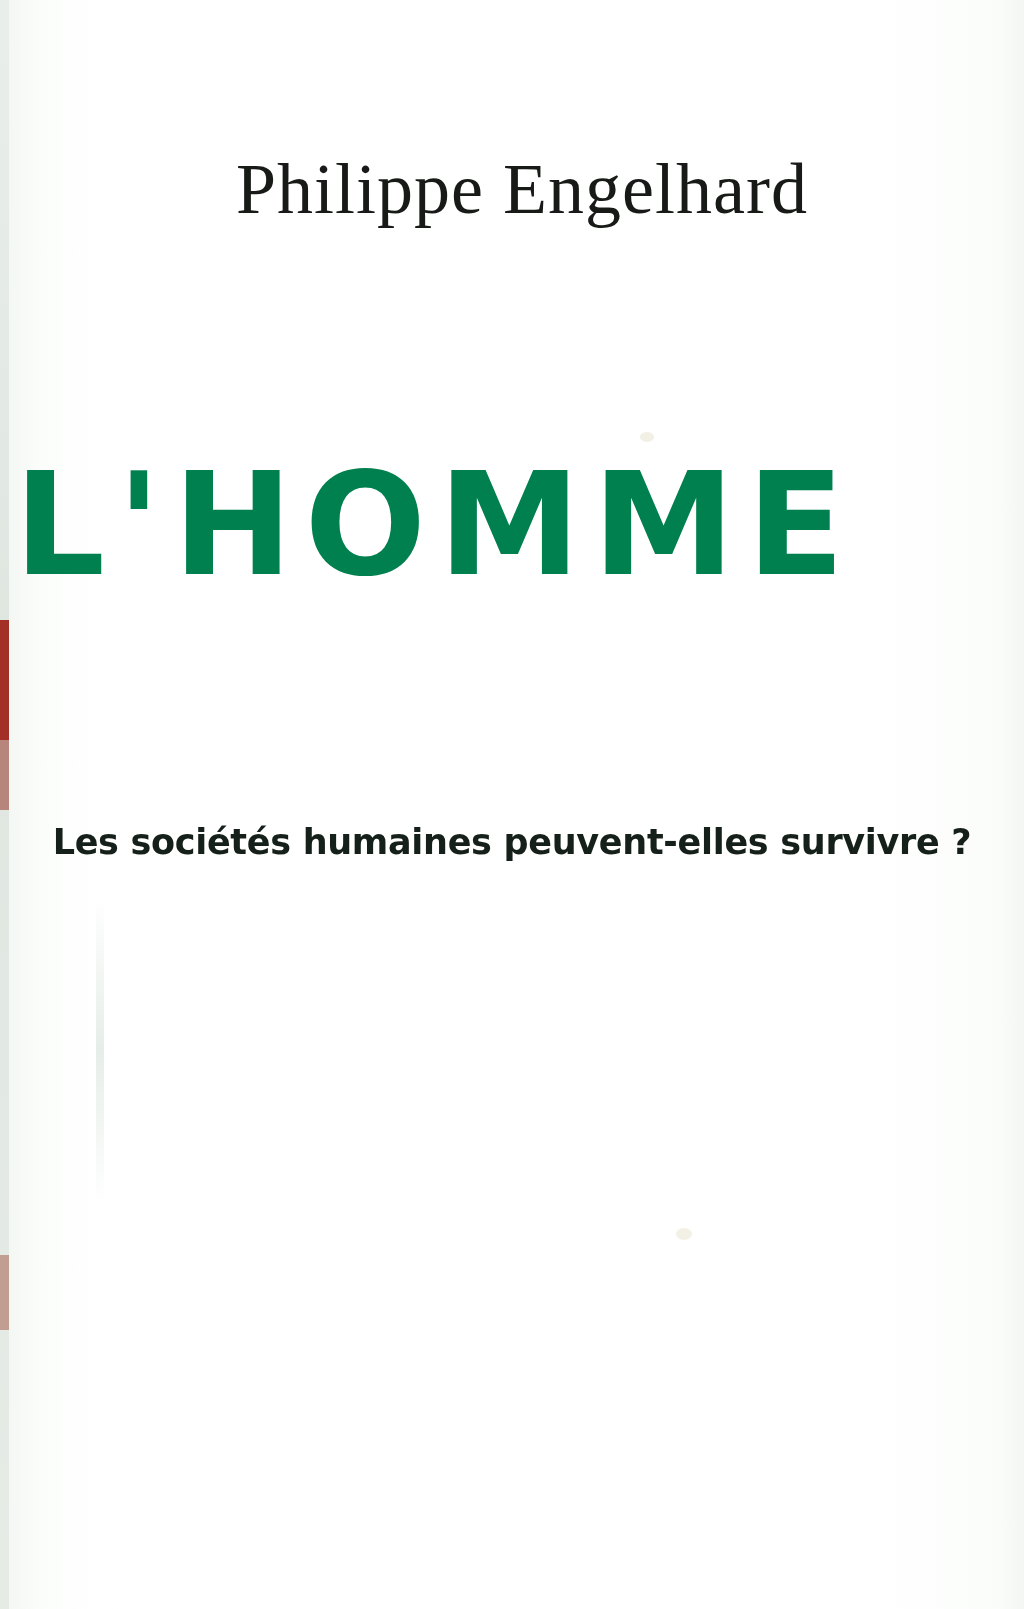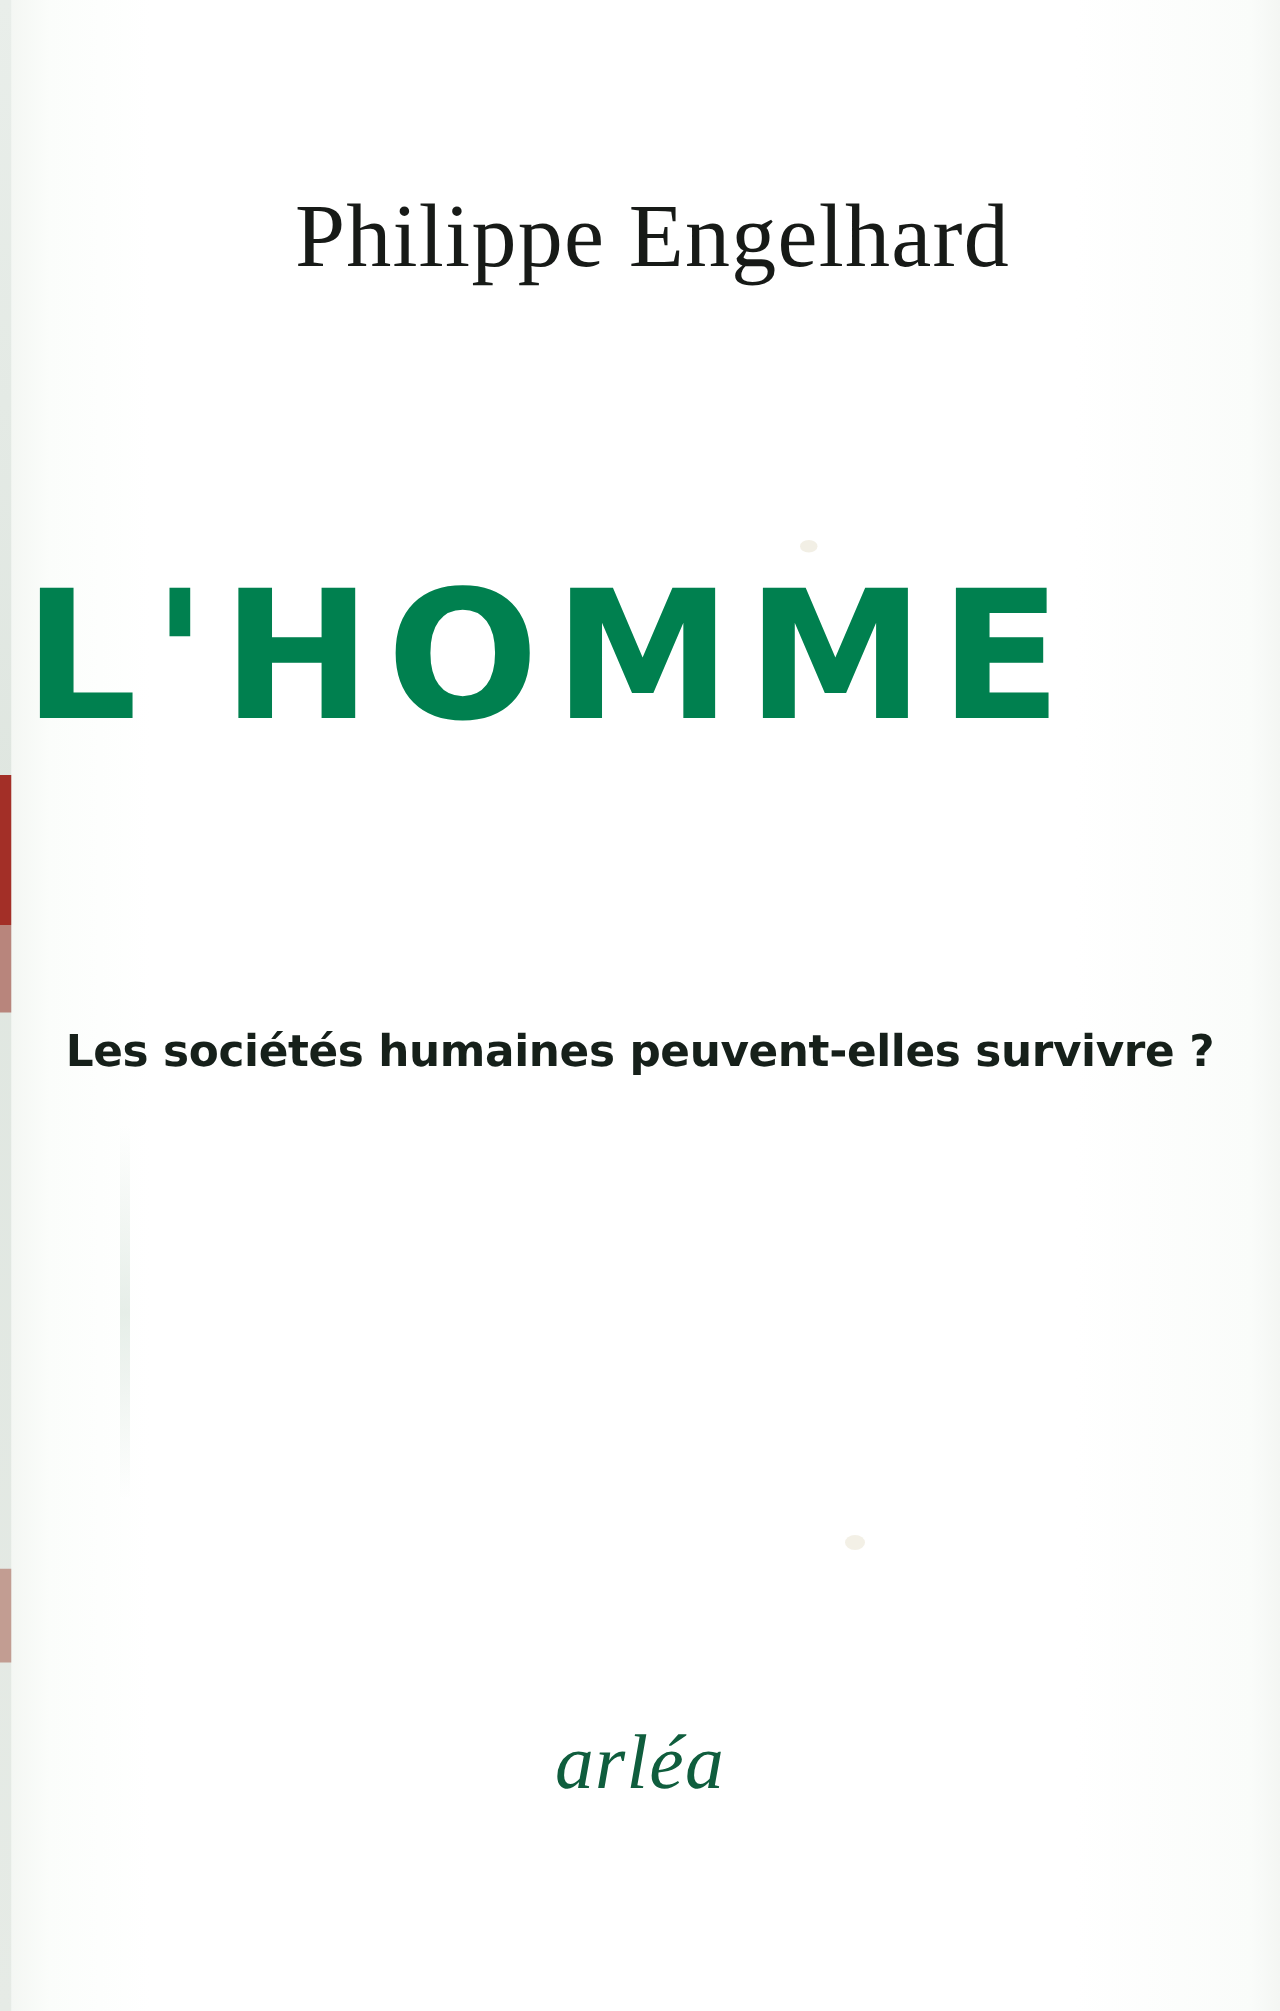--- a/index.html
+++ b/index.html
@@ -64,21 +64,20 @@
     font-size: 72px;
     letter-spacing: 1px;
     color: #171a17;
     font-weight: 400;
   }
   .title-block {
     position: absolute;
     top: 455px;
     left: 0;
     width: 866px;
-    text-align: center;
   }
   .title-line {
     font-family: "DejaVu Sans", sans-serif;
     font-weight: 700;
     color: #00804f;
     line-height: 0.98;
     white-space: nowrap;
   }
   .title-line.l1 {
     font-size: 143px;
@@ -143,14 +142,13 @@
   <div class="blotch b2"></div>
 
   <div class="author">Philippe Engelhard</div>
 
   <div class="title-block">
     <div class="title-line l1">L'HOMME</div>
   </div>
 
   <div class="subtitle">Les sociétés humaines peuvent-elles survivre ?</div>
 
-  <div class="publisher">arléa</div>
 </div>
 
 </body></html>

